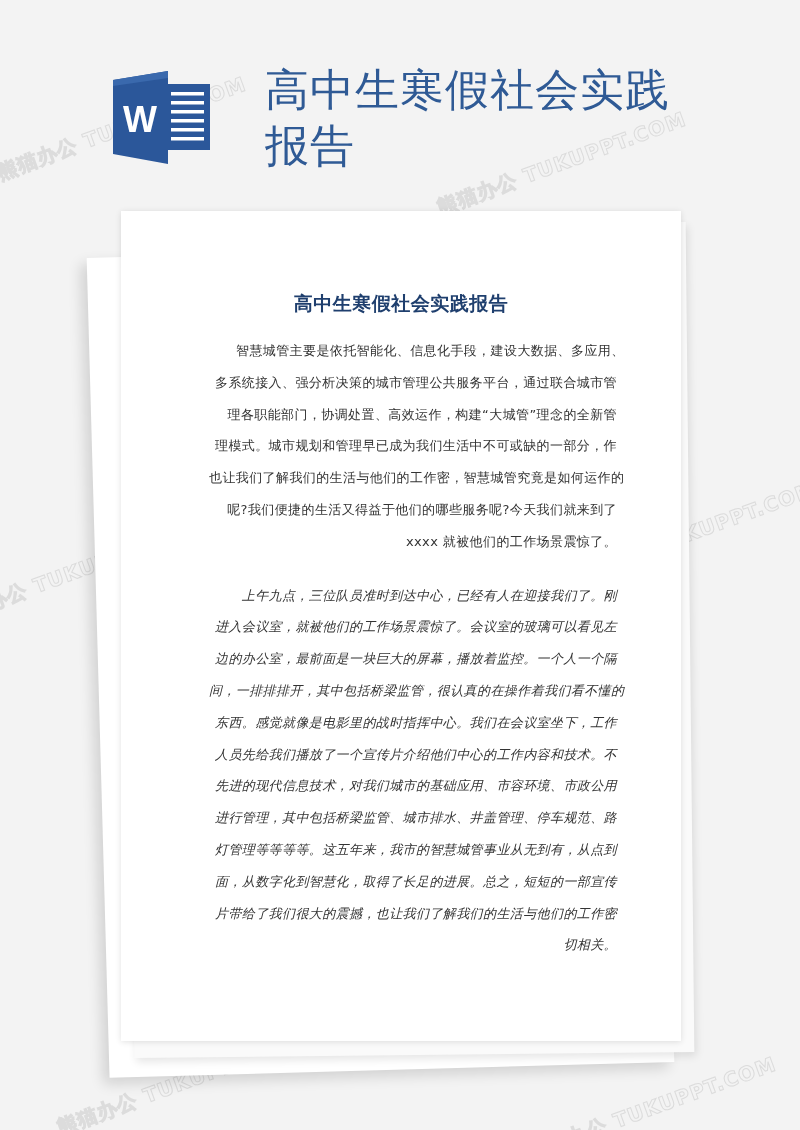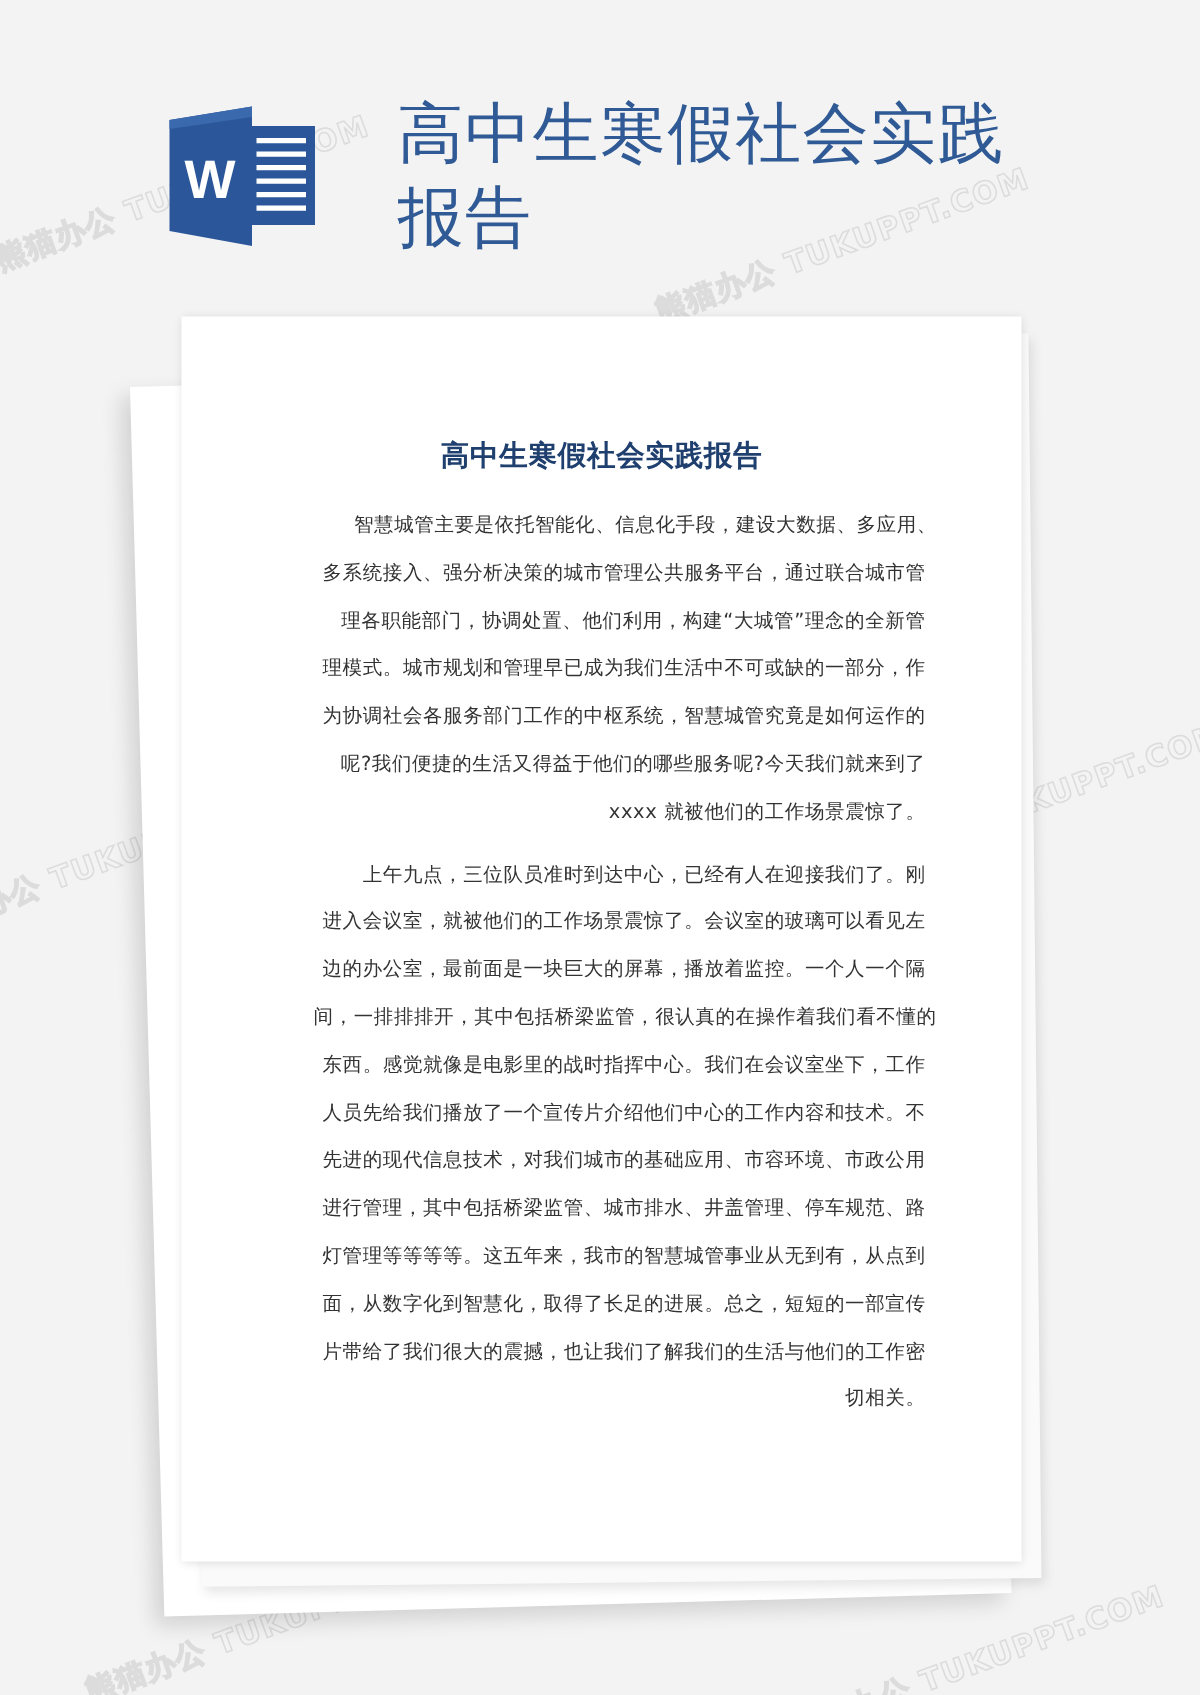--- a/index.html
+++ b/index.html
@@ -137,28 +137,28 @@
 <div class="back-page-2"></div>
 
 <div class="page">
   <div class="doc-title">高中生寒假社会实践报告</div>
 
   <div class="doc-body">
 
     <div>
       <div class="doc-line indent">智慧城管主要是依托智能化、信息化手段，建设大数据、多应用、</div>
       <div class="doc-line">多系统接入、强分析决策的城市管理公共服务平台，通过联合城市管</div>
-      <div class="doc-line">理各职能部门，协调处置、他们利用，构建“大城管”理念的全新管</div>
+      <div class="doc-line">理各职能部门，协调处置、高效运作，构建“大城管”理念的全新管</div>
       <div class="doc-line">理模式。城市规划和管理早已成为我们生活中不可或缺的一部分，作</div>
-      <div class="doc-line">为协调社会各服务部门工作的中枢系统，智慧城管究竟是如何运作的</div>
+      <div class="doc-line">也让我们了解我们的生活与他们的工作密，智慧城管究竟是如何运作的</div>
       <div class="doc-line">呢?我们便捷的生活又得益于他们的哪些服务呢?今天我们就来到了</div>
       <div class="doc-line">xxxx 就被他们的工作场景震惊了。</div>
     </div>
 
-    <div style="margin-top:10px;">
+    <div style="margin-top:22px;font-style:italic;">
       <div class="doc-line indent">上午九点，三位队员准时到达中心，已经有人在迎接我们了。刚</div>
       <div class="doc-line">进入会议室，就被他们的工作场景震惊了。会议室的玻璃可以看见左</div>
       <div class="doc-line">边的办公室，最前面是一块巨大的屏幕，播放着监控。一个人一个隔</div>
       <div class="doc-line">间，一排排排开，其中包括桥梁监管，很认真的在操作着我们看不懂的</div>
       <div class="doc-line">东西。感觉就像是电影里的战时指挥中心。我们在会议室坐下，工作</div>
       <div class="doc-line">人员先给我们播放了一个宣传片介绍他们中心的工作内容和技术。不</div>
       <div class="doc-line">先进的现代信息技术，对我们城市的基础应用、市容环境、市政公用</div>
       <div class="doc-line">进行管理，其中包括桥梁监管、城市排水、井盖管理、停车规范、路</div>
       <div class="doc-line">灯管理等等等等。这五年来，我市的智慧城管事业从无到有，从点到</div>
       <div class="doc-line">面，从数字化到智慧化，取得了长足的进展。总之，短短的一部宣传</div>

